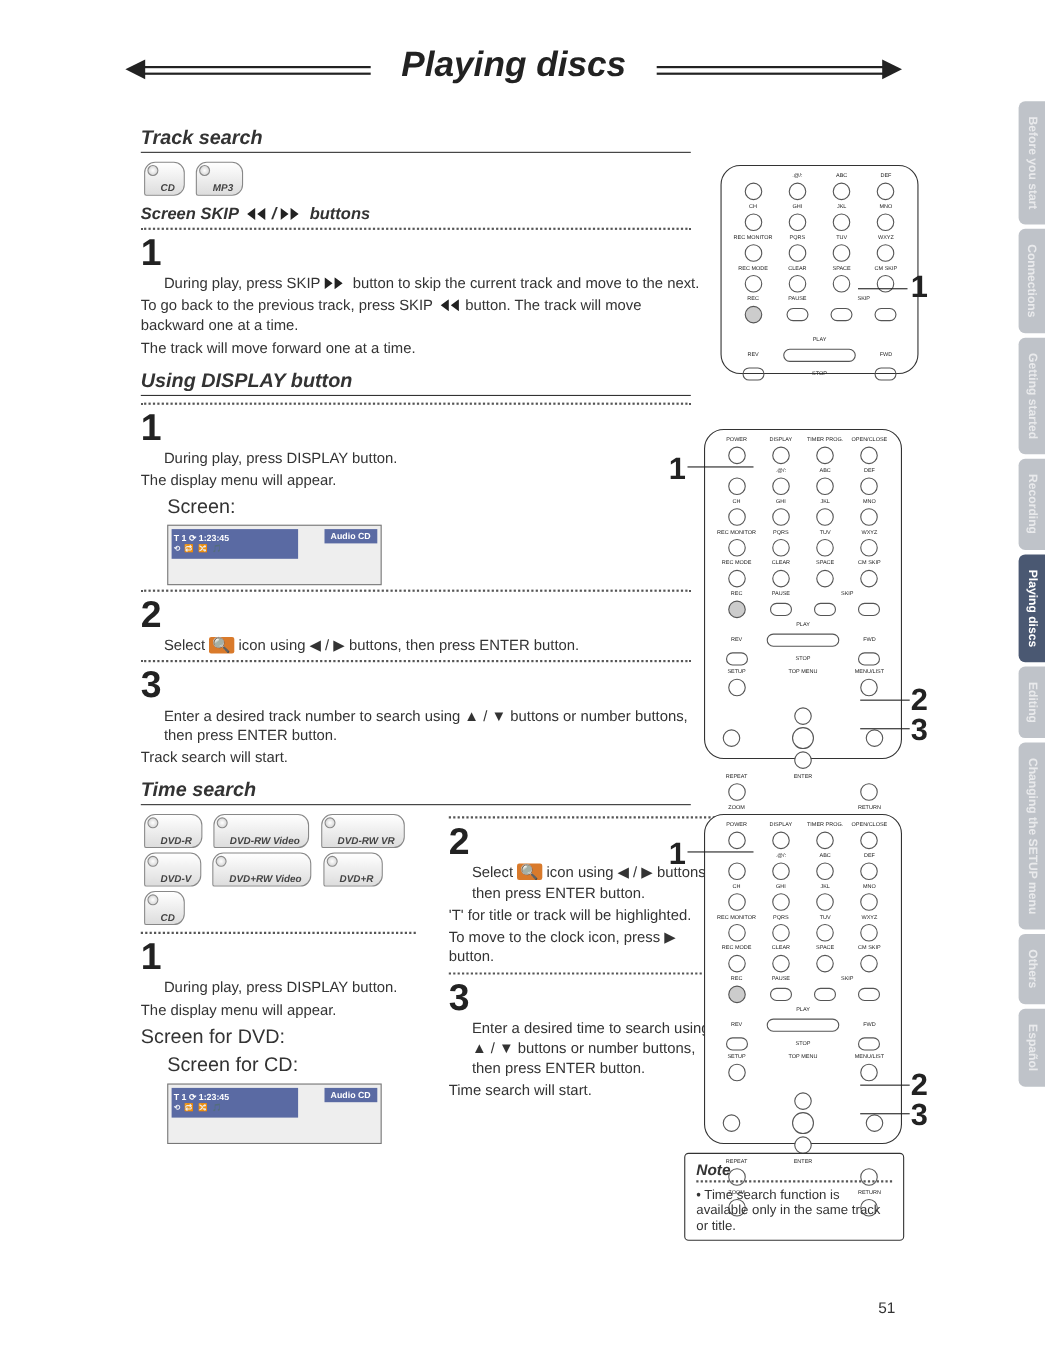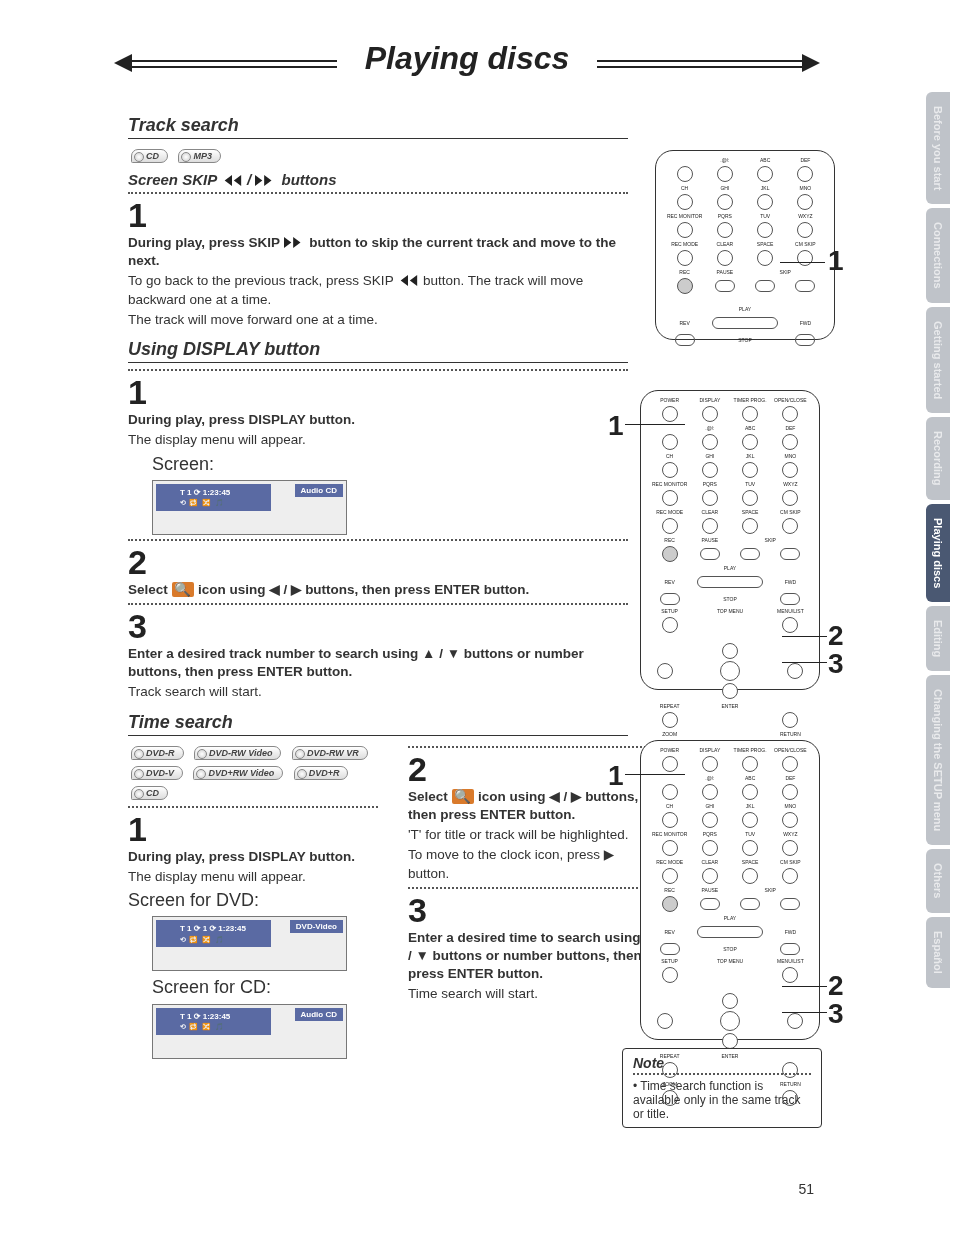--- a/index.html
+++ b/index.html
@@ -14,29 +14,29 @@
 .title-banner .arrow-l { left: 14px; border-right: 18px solid #222; }
 .title-banner .arrow-r { right: 14px; border-left: 18px solid #222; }
 
 .sub-banner { background: #4a5872; color: #fff; text-align: center; font-size: 20px; font-weight: 700; padding: 4px 0; margin: -10px 120px 8px 100px; font-style: italic; }
 
 .content { margin: 0 0 0 128px; width: 700px; position: relative; }
 h2 { font-size: 18px; font-style: italic; font-weight: 700; border-bottom: 1px solid #333; margin: 10px 0 6px; padding-bottom: 2px; width: 500px; }
 h3 { font-size: 15px; font-style: italic; font-weight: 700; margin-top: 6px; }
 .dotted { width: 500px; border-bottom: 2px dotted #555; margin: 4px 0; }
 .bignum { font-size: 34px; font-weight: 800; color: #222; line-height: 1; margin-top: 2px; }
-.b { font-weight: 700; }
+.b { font-weight: 400; margin-left: 21px; }
 p { font-size: 13.5px; line-height: 1.35; max-width: 500px; margin: 2px 0; }
 .small { font-size: 18px; }
 
-.disc-badge { display: inline-block; font-size: 9px; font-style: italic; font-weight: 700; color: #444; border: 1px solid #888; border-radius: 10px 10px 10px 2px; padding: 1px 8px 1px 14px; margin: 2px 3px; position: relative; background: linear-gradient(#fff,#ddd); }
+.disc-badge { display: inline-block; font-size: 9px; font-style: italic; font-weight: 700; color: #444; border: 1px solid #888; border-radius: 10px 10px 10px 2px; padding: 18px 8px 1px 14px; margin: 2px 3px; position: relative; background: linear-gradient(#fff,#ddd); }
 .disc-badge .d { position: absolute; left: 2px; top: 2px; width: 10px; height: 10px; border: 1px solid #888; border-radius: 50%; background: radial-gradient(#fff,#ccc); }
 
 .osd { width: 195px; height: 55px; border: 1px solid #777; background: #eee; position: relative; margin: 4px 0 4px 24px; }
-.osd .blue { position: absolute; top: 3px; left: 3px; background: #5a6aa3; color: #fff; font-size: 8px; padding: 3px 24px; width: 115px; line-height: 1.4; font-weight: 700; }
+.osd .blue { position: absolute; top: 3px; left: 3px; background: #5a6aa3; color: #fff; font-size: 8px; padding: 3px 2px; width: 115px; line-height: 1.4; font-weight: 700; }
 .osd .blue .row2 { font-size: 7px; letter-spacing: 1px; opacity: 0.9; }
 .osd .tag { position: absolute; top: 3px; right: 3px; background: #5a6aa3; color: #fff; font-size: 8px; font-weight: 700; padding: 2px 6px; }
 
 .two-col { display: flex; gap: 30px; }
 .two-col .col { flex: 1; max-width: 250px; }
 .two-col p, .two-col .dotted { max-width: 250px; width: auto; }
 
 .side-tabs { position: absolute; right: 0; top: 92px; width: 28px; }
 .tab { writing-mode: vertical-rl; text-orientation: mixed; font-size: 11px; font-weight: 700; color: #fff; padding: 14px 6px; margin-bottom: 4px; background: #bfc3c9; border-radius: 6px 0 0 6px; text-align: center; }
 .tab.active { background: #4a5872; color: #fff; }
@@ -149,24 +149,20 @@
           <span class="disc-badge"><span class="d"></span><span>DVD-V</span></span>
           <span class="disc-badge"><span class="d"></span><span>DVD+RW Video</span></span>
           <span class="disc-badge"><span class="d"></span><span>DVD+R</span></span><br>
           <span class="disc-badge"><span class="d"></span><span>CD</span></span>
         </div>
         <div class="dotted"></div>
         <div class="bignum">1</div>
         <p class="b">During play, press DISPLAY button.</p>
         <p>The display menu will appear.</p>
         <p class="small" style="">Screen for DVD:</p>
-        <div class="osd">
-          <div class="blue"><span>T   1 ⟳   1 ⟳   1:23:45</span><div class="row2">⟲ 🔁 🔀 🎵</div></div>
-          <div class="tag">DVD-Video</div>
-        </div>
         <p class="small" style="margin-left:24px">Screen for CD:</p>
         <div class="osd">
           <div class="blue"><span>T   1 ⟳   1:23:45</span><div class="row2">⟲ 🔁 🔀 🎵</div></div>
           <div class="tag">Audio CD</div>
         </div>
       </div>
       <div class="col">
         <div class="dotted"></div>
         <div class="bignum">2</div>
         <p class="b">

